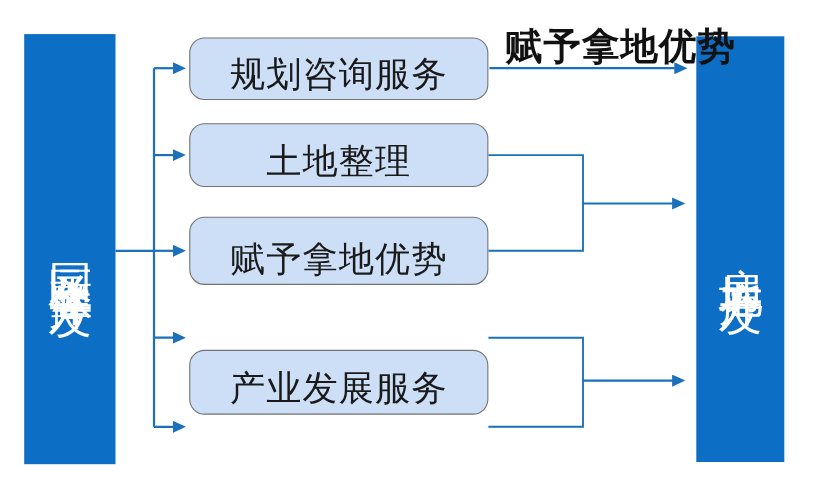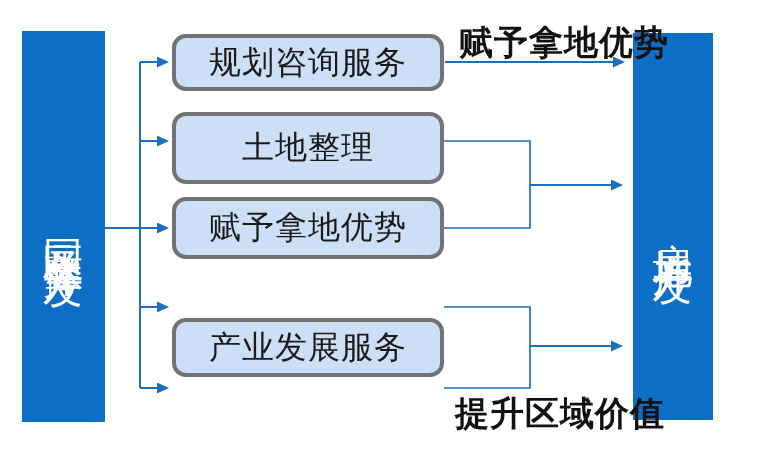--- a/index.html
+++ b/index.html
@@ -27,32 +27,32 @@
     line-height: 1;
     white-space: nowrap;
   }
   #left-bar  { left: 22px;  top: 31px; width: 83px; height: 391px; }
   #right-bar { left: 633px; top: 33px; width: 80px; height: 387px; }
   .svc-box {
     position: absolute;
     left: 172px;
     width: 272px;
     background: #CDDFF6;
-    border: 4px solid #737373;
+    border: 1px solid #737373;
     border-radius: 14px;
     box-sizing: border-box;
     display: flex;
-    align-items: center;
+    align-items: flex-end;
     justify-content: center;
     color: #1A1A1A;
     font-size: 32px;
     letter-spacing: 1px;
   }
   #box-0 { top: 34px;  height: 57px; }
-  #box-1 { top: 112px; height: 72px; }
+  #box-1 { top: 112px; height: 58px; }
   #box-2 { top: 197px; height: 62px; }
   #box-3 { top: 278px; height: 59px; margin-top: 40px; }
   #box-4 { top: 358px; height: 59px; }
   .annotation {
     position: absolute;
     color: #111111;
     font-size: 34px;
     font-weight: bold;
     letter-spacing: 1px;
     white-space: nowrap;
@@ -106,15 +106,14 @@
     <span>土地整理</span>
   </div>
   <div class="svc-box" id="box-2">
     <span>赋予拿地优势</span>
   </div>
   <div class="svc-box" id="box-3">
     <span>产业发展服务</span>
   </div>
 
   <div class="annotation" id="annotation-top">赋予拿地优势</div>
-  <div class="annotation" id="annotation-bottom">提升区域价值</div>
 
 </div>
 
 </body></html>

